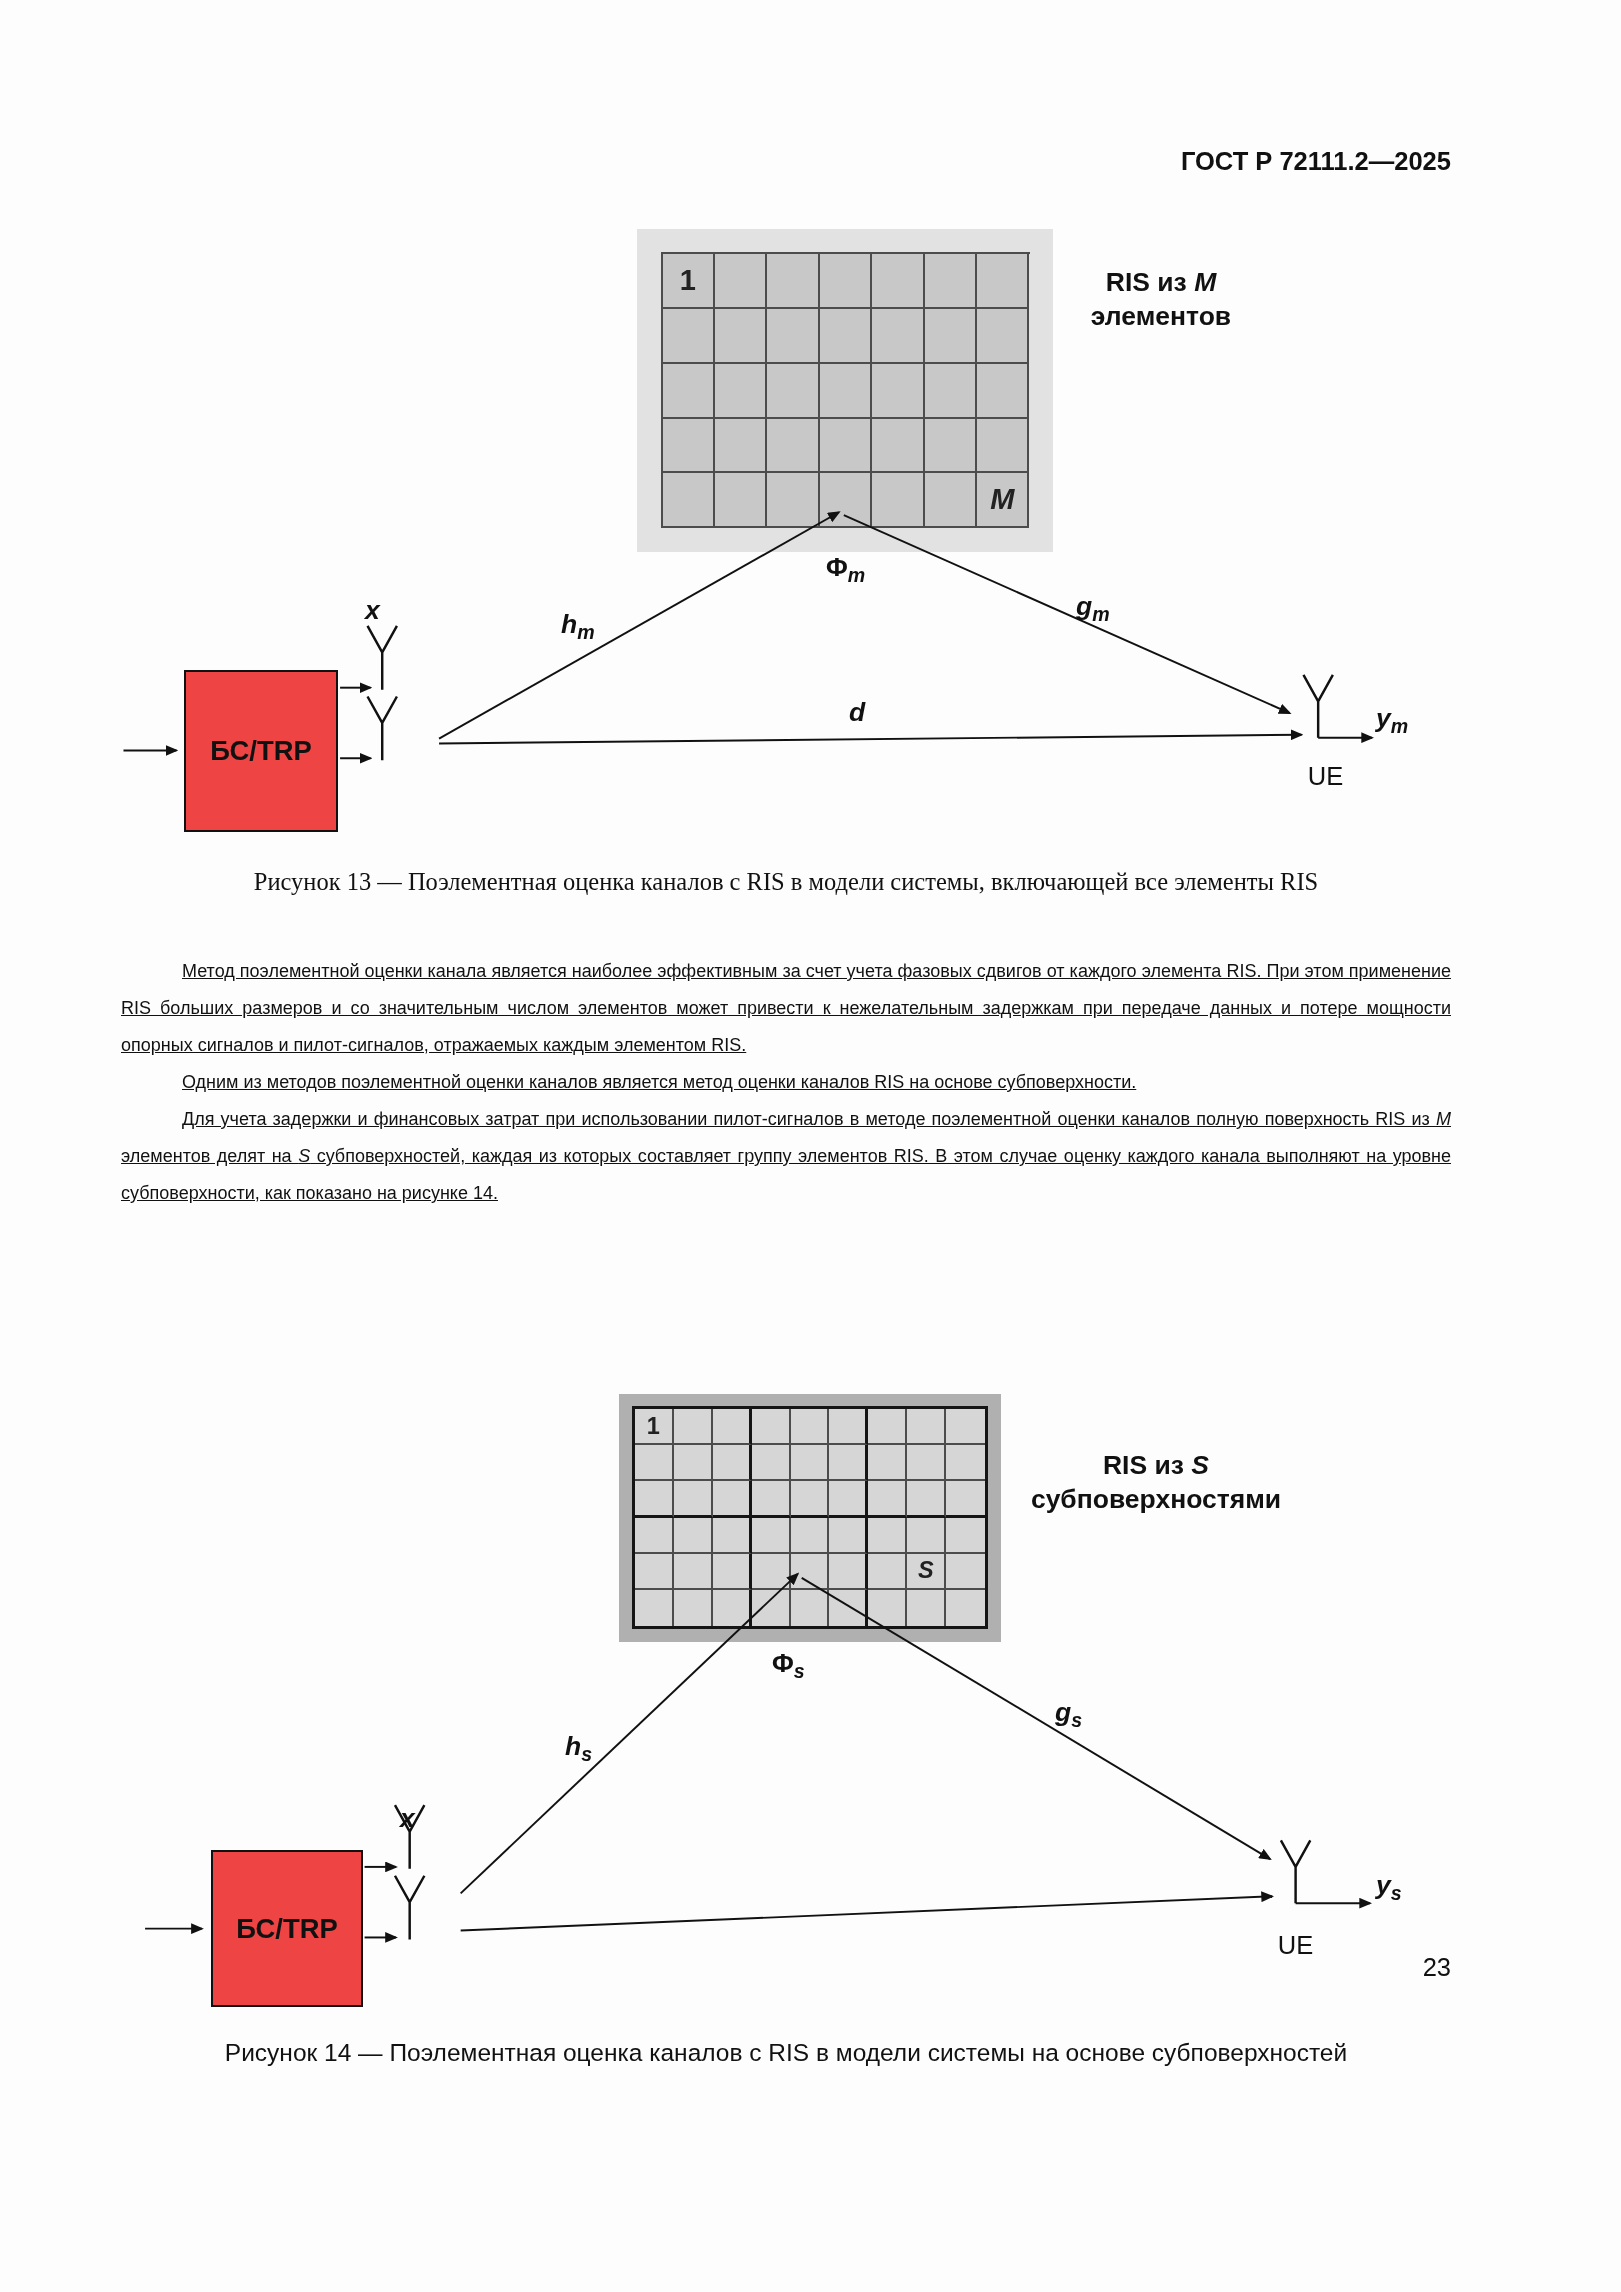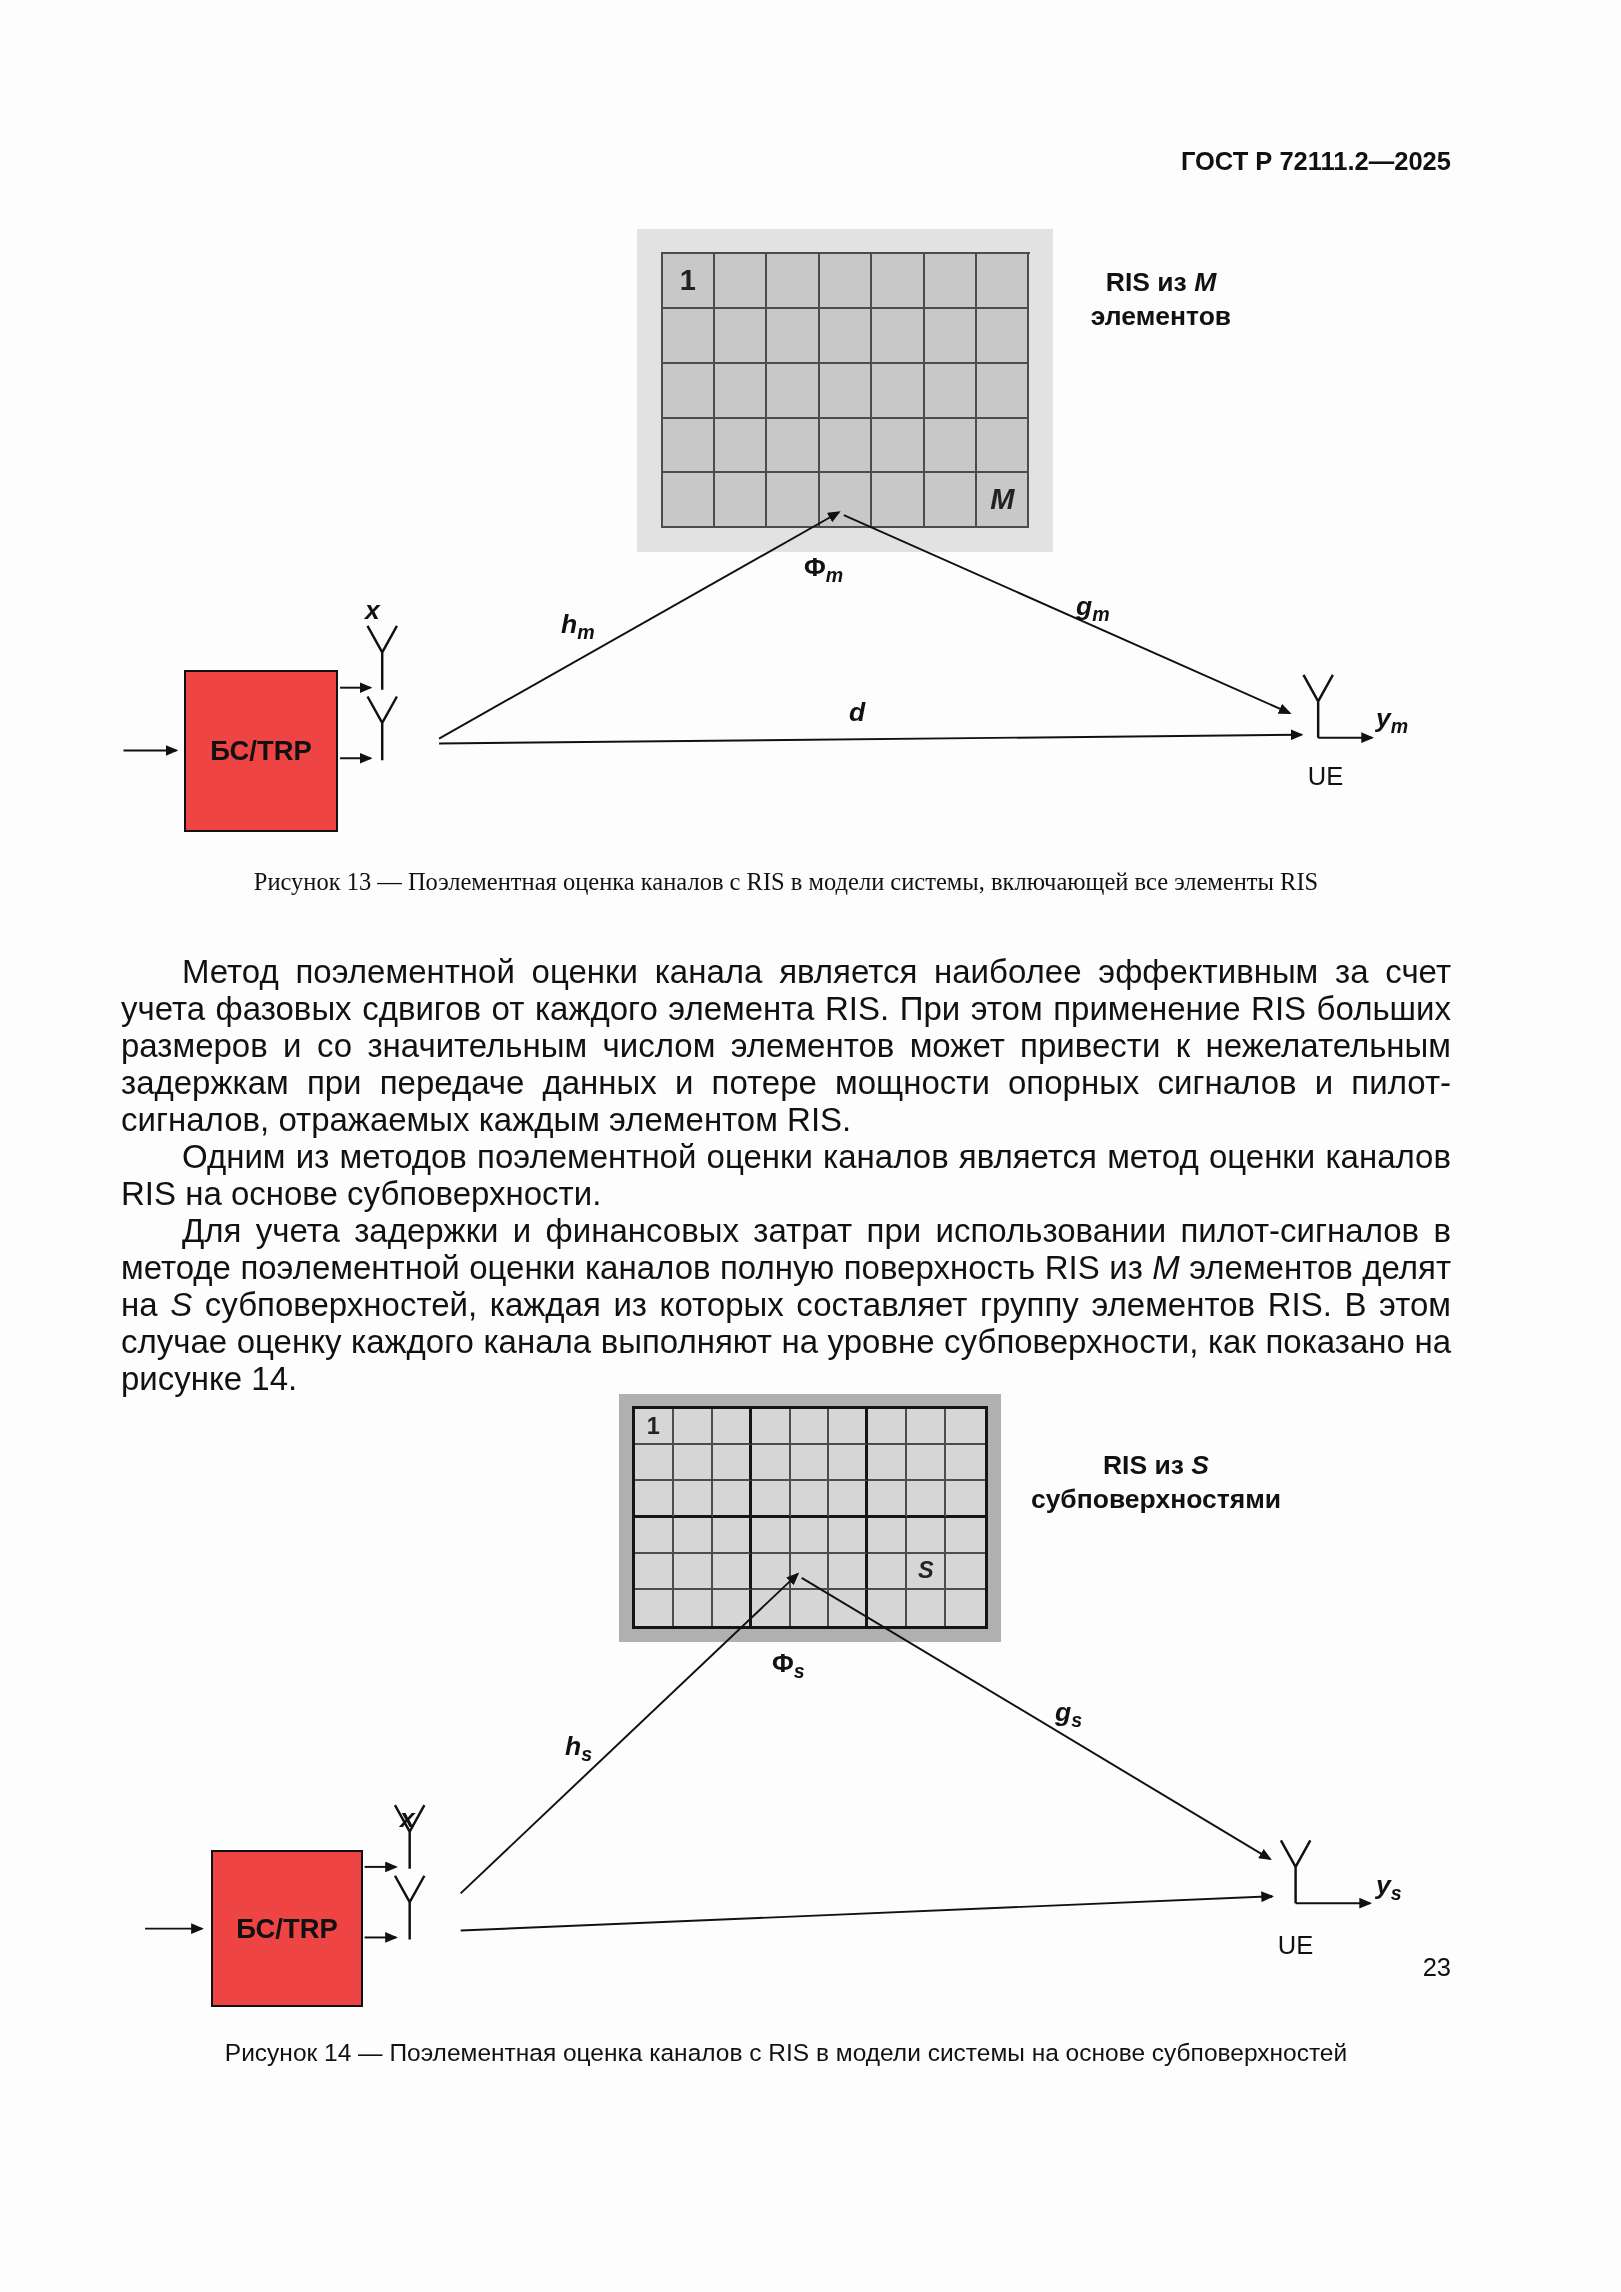--- a/index.html
+++ b/index.html
@@ -87,23 +87,24 @@
   .fig-caption {
     position: absolute;
     left: 121px; width: 1330px;
     text-align: center;
     font-size: 24.5px;
   }
 
   .body-text {
     position: absolute;
     left: 121px; top: 953px; width: 1330px;
-    font-size: 33px;
+    font-size: 18px;
     line-height: 37px;
     text-align: justify;
+    text-decoration: underline;
   }
   .body-text p { margin: 0; text-indent: 61px; }
 
   .page-number {
     position: absolute;
     left: 121px; top: 1953px; width: 1330px;
     text-align: right;
     font-size: 25.5px;
   }
 </style>
@@ -174,21 +175,21 @@
         <path d="M1345 527 L1345 490 M1345 490 L1330 463 M1345 490 L1360 463" stroke-width="2.5"></path>
         <line x1="1345" y1="527" x2="1400" y2="527" marker-end="url(#arr13)"></line>
       </g>
     </svg>
 
     <div class="side-label" style="left:1068px; top:44px; width:186px;">
       <div><span>RIS из </span><i>M</i></div>
       <div>элементов</div>
     </div>
 
-    <div class="phi-label" style="left:804px; top:331px;"><span>Φ</span><sub>m</sub></div>
+    <div class="phi-label" style="left:826px; top:331px;"><span>Φ</span><sub>m</sub></div>
 
     <div class="bs-box" style="left:184px; top:449px; width:154px; height:162px;">
       <span>БС/TRP</span>
     </div>
 
     <div class="mlabel" style="left:365px; top:374px;"><span>x</span></div>
     <div class="mlabel" style="left:561px; top:388px;"><span>h</span><sub>m</sub></div>
     <div class="mlabel" style="left:1076px; top:370px;"><span>g</span><sub>m</sub></div>
     <div class="mlabel" style="left:849px; top:476px;"><span>d</span></div>
     <div class="mlabel" style="left:1376px; top:482px;"><span>y</span><sub>m</sub></div>

